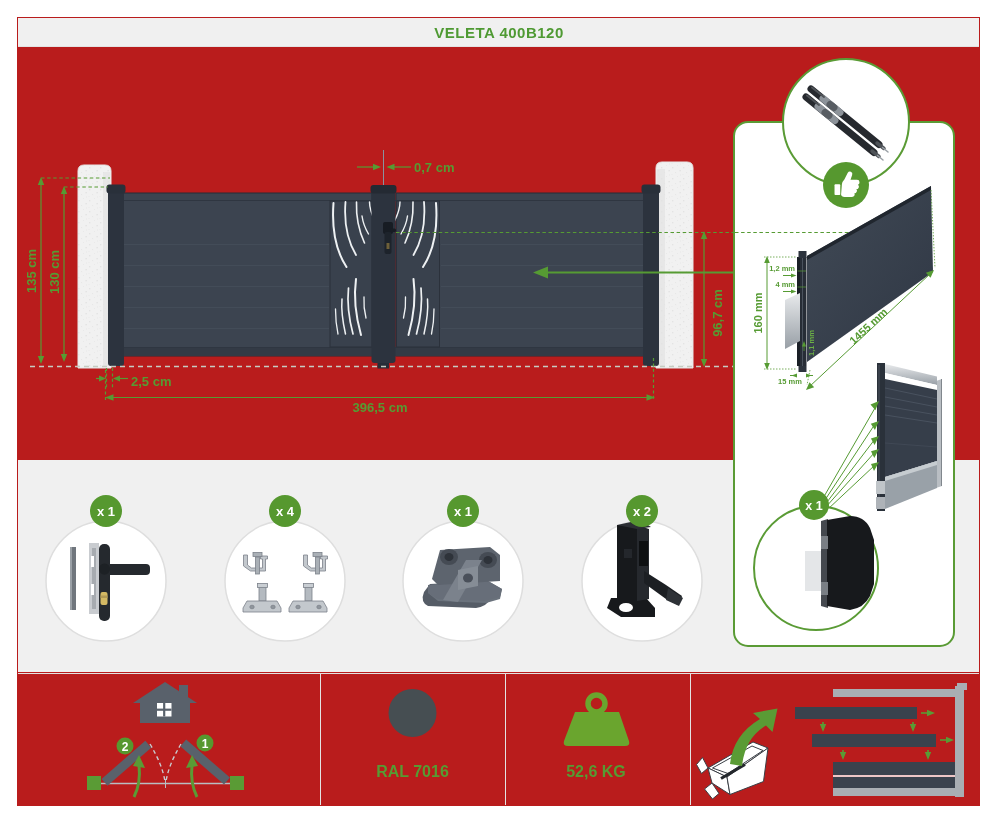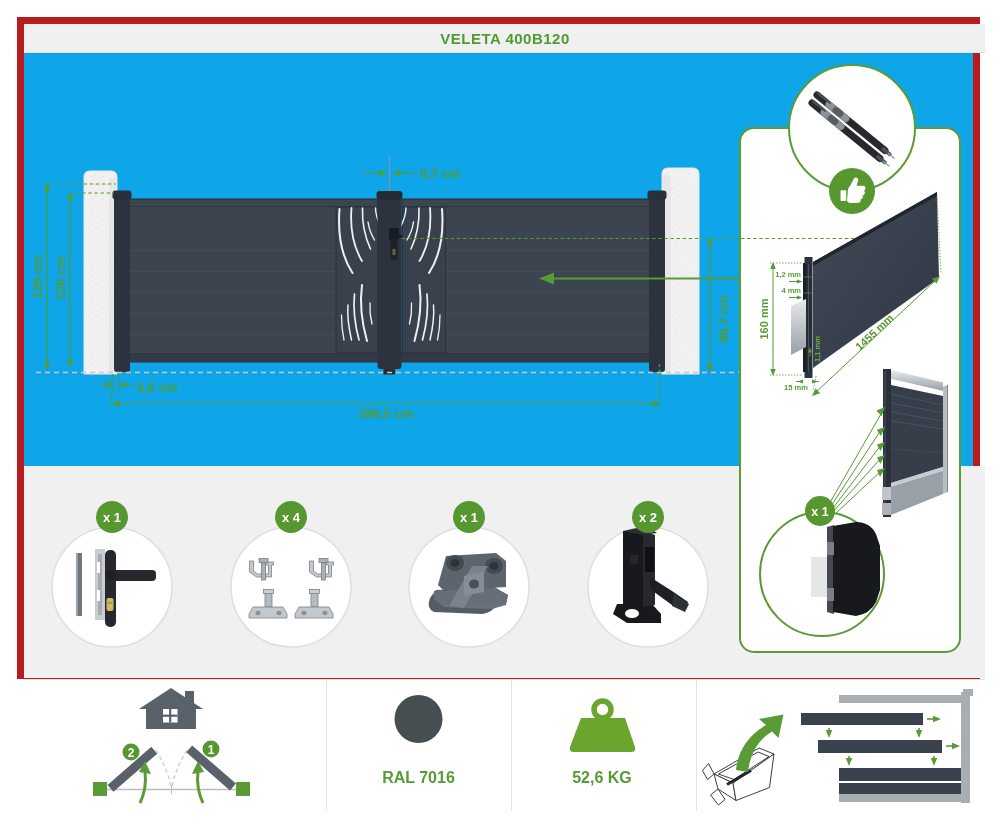--- a/index.html
+++ b/index.html
@@ -1,17 +1,17 @@
 <!DOCTYPE html>
 <html lang="en"><head>
 <meta charset="utf-8">
 <style>
   html,body{margin:0;padding:0;}
   body{width:1000px;height:826px;background:#ffffff;font-family:"Liberation Sans",sans-serif;position:relative;overflow:hidden;}
-  #card{position:absolute;left:17px;top:17px;width:963px;height:662px;border:7px solid #b91c1c;box-sizing:border-box;background:#0ea5e9;}
+  #card{position:absolute;left:17px;top:17px;width:963px;height:789px;border:1px solid #b91c1c;box-sizing:border-box;background:#b91c1c;}
   text{font-family:"Liberation Sans",sans-serif;}
 </style>
 </head>
 <body>
 <div id="card">
 <svg width="961" height="787" viewBox="18 18 961 787">
 
 <rect x="18" y="18" width="961" height="28" fill="#f0f0f0"></rect>
 <line x1="18" y1="46.5" x2="979" y2="46.5" stroke="#e3e3e3" stroke-width="1"></line>
 <text x="499" y="37.5" text-anchor="middle" font-size="15" font-weight="bold" fill="#4f9a33" letter-spacing="0.5">VELETA 400B120</text>

